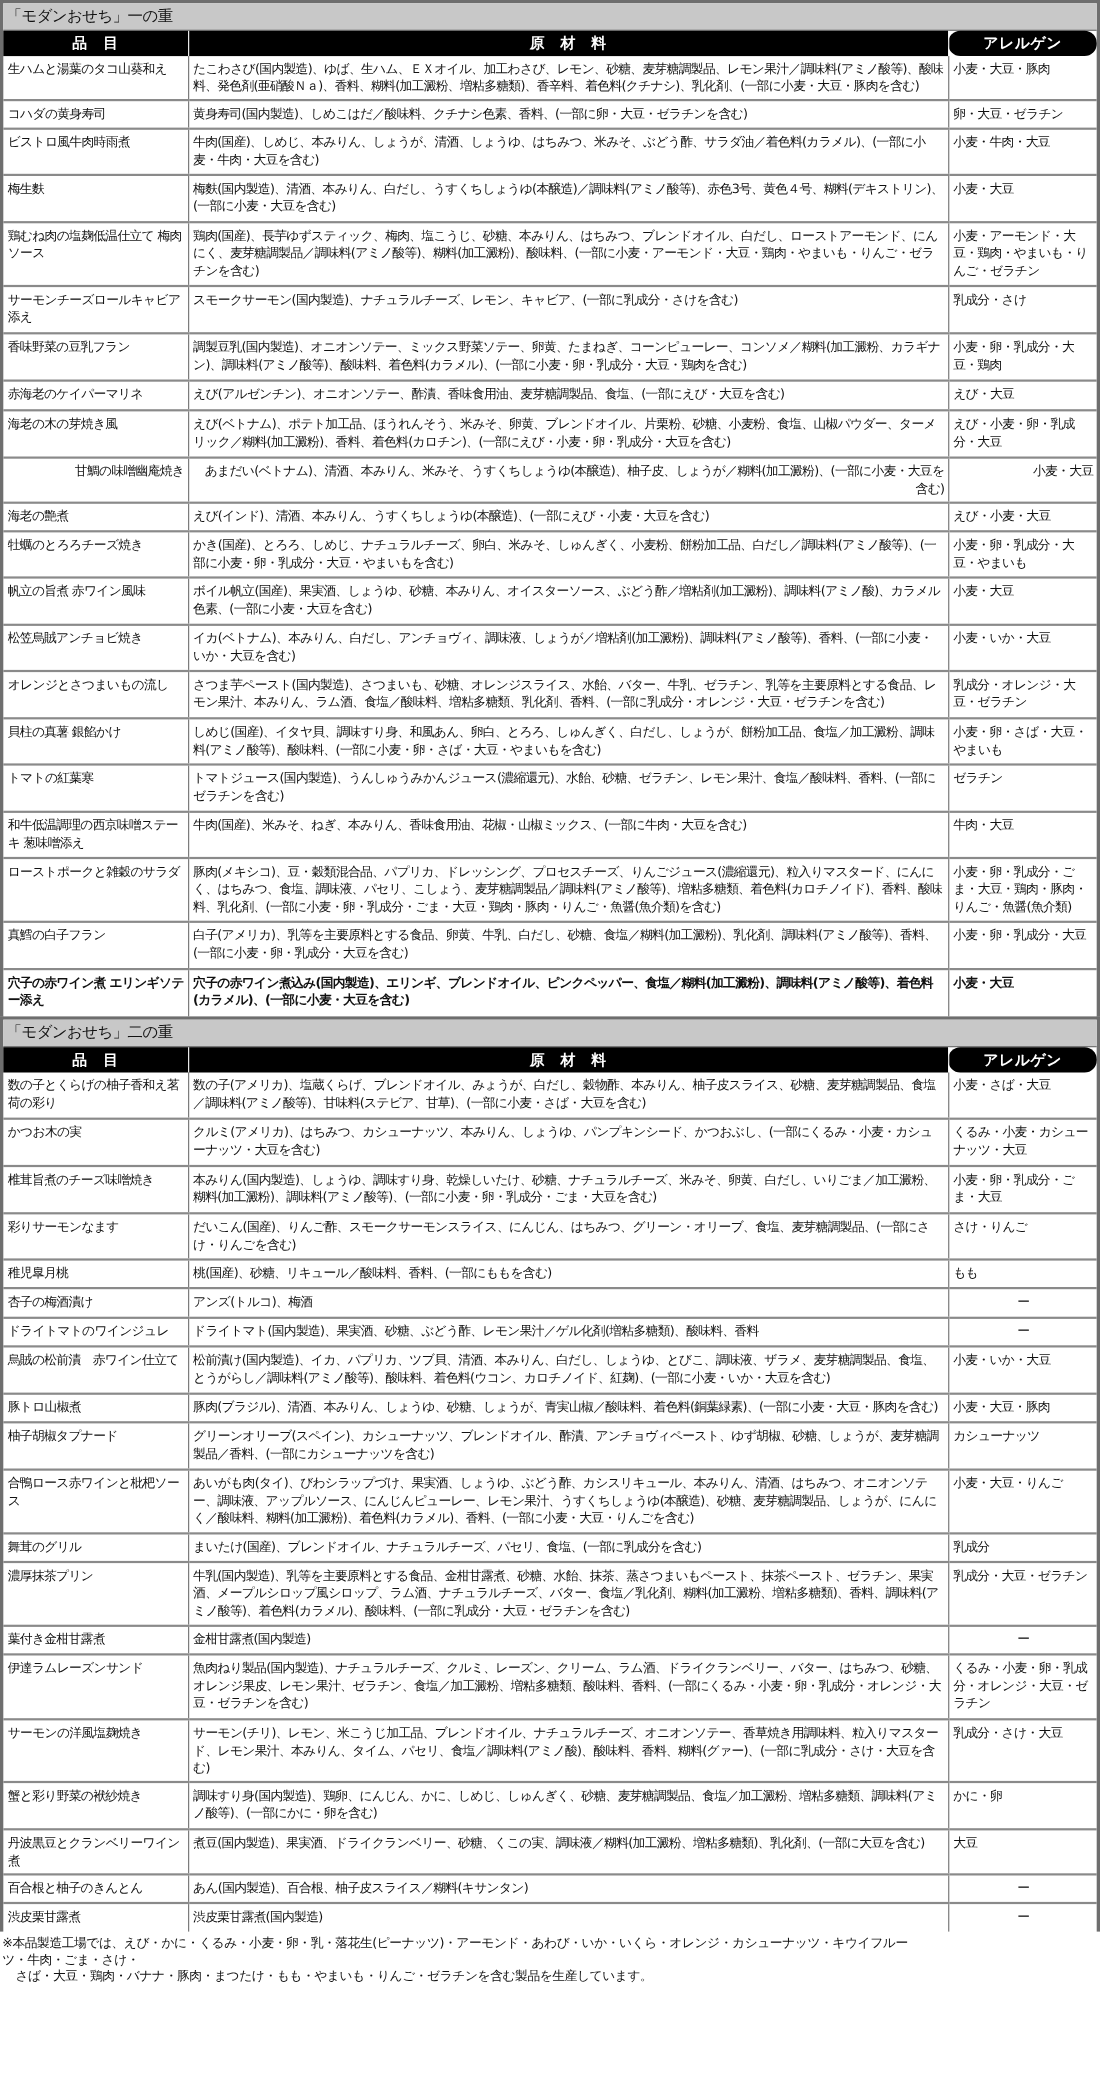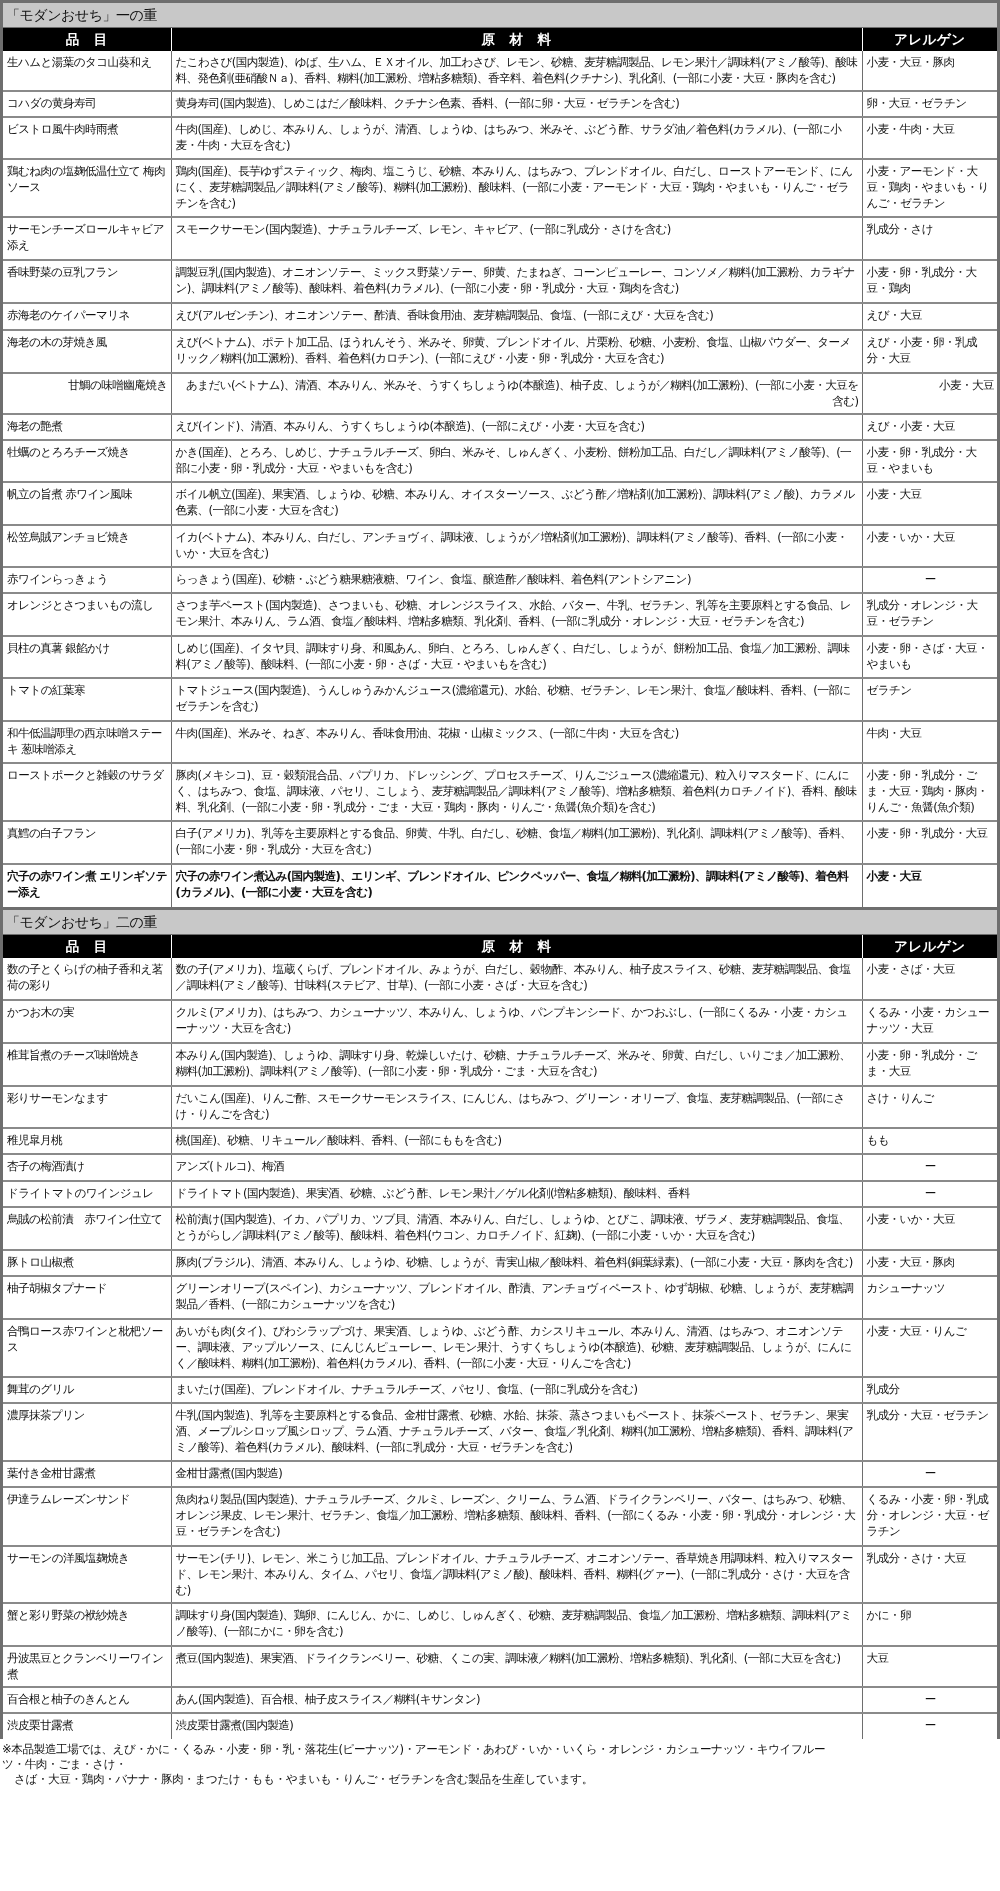--- a/index.html
+++ b/index.html
@@ -6,21 +6,21 @@
   body { width: 1000px; height: 1891px; overflow: hidden; font-family: "DejaVu Sans", sans-serif; color: #111; }
   .sheet { width: 840px; }
   .section { border: 3px solid #6e6e6e; border-bottom: none; box-sizing: border-box; width: 1000px; }
   .section:last-of-type { border-bottom: 3px solid #6e6e6e; }
   .sec-title { background: #c8c8c8; height: 24px; line-height: 24px; font-size: 14px; padding-left: 3px; border-bottom: 1px solid #6e6e6e; letter-spacing: -0.5px; }
   table { border-collapse: collapse; width: 100%; table-layout: fixed; }
   col.c1 { width: 168px; }
   col.c2 { width: 691px; }
   col.c3 { width: auto; }
   th { background: #000; color: #fff; font-weight: bold; font-size: 13.5px; height: 23px; padding: 0; border-right: 1px solid #fff; text-align: center; letter-spacing: 0.5px; }
-  th:last-child { border-right: none; }
+  th:last-child { border-right: none; border-radius: 11px; }
   td { font-size: 11.6px; line-height: 16px; vertical-align: top; padding: 3px 3px 4px 4px; border-right: 1px solid #6e6e6e; border-bottom: 2px solid #8a8a8a; letter-spacing: -0.6px; word-break: break-all; }
   td:last-child { border-right: none; }
   tr:last-child td { border-bottom: none; }
   td.dash { text-align: center; }
   .footnote { font-size: 11.6px; line-height: 15px; padding: 3px 2px 0 2px; letter-spacing: -0.4px; }
   .footnote .l2 { padding-left: 12px; display: block; }
 </style>
 </head>
 <body>
 
@@ -50,20 +50,25 @@
           <tr style="height: 26px;">
             <td>コハダの黄身寿司</td>
             <td>黄身寿司(国内製造)、しめこはだ／酸味料、クチナシ色素、香料、(一部に卵・大豆・ゼラチンを含む)</td>
             <td>卵・大豆・ゼラチン</td>
           </tr>
           <tr style="height: 42px;">
             <td>ビストロ風牛肉時雨煮</td>
             <td>牛肉(国産)、しめじ、本みりん、しょうが、清酒、しょうゆ、はちみつ、米みそ、ぶどう酢、サラダ油／着色料(カラメル)、(一部に小麦・牛肉・大豆を含む)</td>
             <td>小麦・牛肉・大豆</td>
           </tr>
+          <tr style="height: 43px;">
+            <td>梅生麩</td>
+            <td>梅麩(国内製造)、清酒、本みりん、白だし、うすくちしょうゆ(本醸造)／調味料(アミノ酸等)、赤色3号、黄色４号、糊料(デキストリン)、(一部に小麦・大豆を含む)</td>
+            <td>小麦・大豆</td>
+          </tr>
           <tr style="height: 58px;">
             <td>鶏むね肉の塩麹低温仕立て 梅肉ソース</td>
             <td>鶏肉(国産)、長芋ゆずスティック、梅肉、塩こうじ、砂糖、本みりん、はちみつ、ブレンドオイル、白だし、ローストアーモンド、にんにく、麦芽糖調製品／調味料(アミノ酸等)、糊料(加工澱粉)、酸味料、(一部に小麦・アーモンド・大豆・鶏肉・やまいも・りんご・ゼラチンを含む)</td>
             <td>小麦・アーモンド・大豆・鶏肉・やまいも・りんご・ゼラチン</td>
           </tr>
           <tr style="height: 43px;">
             <td>サーモンチーズロールキャビア添え</td>
             <td>スモークサーモン(国内製造)、ナチュラルチーズ、レモン、キャビア、(一部に乳成分・さけを含む)</td>
             <td>乳成分・さけ</td>
           </tr>
@@ -99,25 +104,20 @@
           </tr>
           <tr style="height: 43px;">
             <td>帆立の旨煮 赤ワイン風味</td>
             <td>ボイル帆立(国産)、果実酒、しょうゆ、砂糖、本みりん、オイスターソース、ぶどう酢／増粘剤(加工澱粉)、調味料(アミノ酸)、カラメル色素、(一部に小麦・大豆を含む)</td>
             <td>小麦・大豆</td>
           </tr>
           <tr style="height: 42px; border-radius: 17px;">
             <td>松笠烏賊アンチョビ焼き</td>
             <td>イカ(ベトナム)、本みりん、白だし、アンチョヴィ、調味液、しょうが／増粘剤(加工澱粉)、調味料(アミノ酸等)、香料、(一部に小麦・いか・大豆を含む)</td>
             <td>小麦・いか・大豆</td>
-          </tr>
-          <tr style="height: 26px;">
-            <td>赤ワインらっきょう</td>
-            <td>らっきょう(国産)、砂糖・ぶどう糖果糖液糖、ワイン、食塩、醸造酢／酸味料、着色料(アントシアニン)</td>
-            <td class="dash">ー</td>
           </tr>
           <tr style="height: 43px;">
             <td>オレンジとさつまいもの流し</td>
             <td>さつま芋ペースト(国内製造)、さつまいも、砂糖、オレンジスライス、水飴、バター、牛乳、ゼラチン、乳等を主要原料とする食品、レモン果汁、本みりん、ラム酒、食塩／酸味料、増粘多糖類、乳化剤、香料、(一部に乳成分・オレンジ・大豆・ゼラチンを含む)</td>
             <td>乳成分・オレンジ・大豆・ゼラチン</td>
           </tr>
           <tr style="height: 42px;">
             <td>貝柱の真薯 銀餡かけ</td>
             <td>しめじ(国産)、イタヤ貝、調味すり身、和風あん、卵白、とろろ、しゅんぎく、白だし、しょうが、餅粉加工品、食塩／加工澱粉、調味料(アミノ酸等)、酸味料、(一部に小麦・卵・さば・大豆・やまいもを含む)</td>
             <td>小麦・卵・さば・大豆・やまいも</td>

